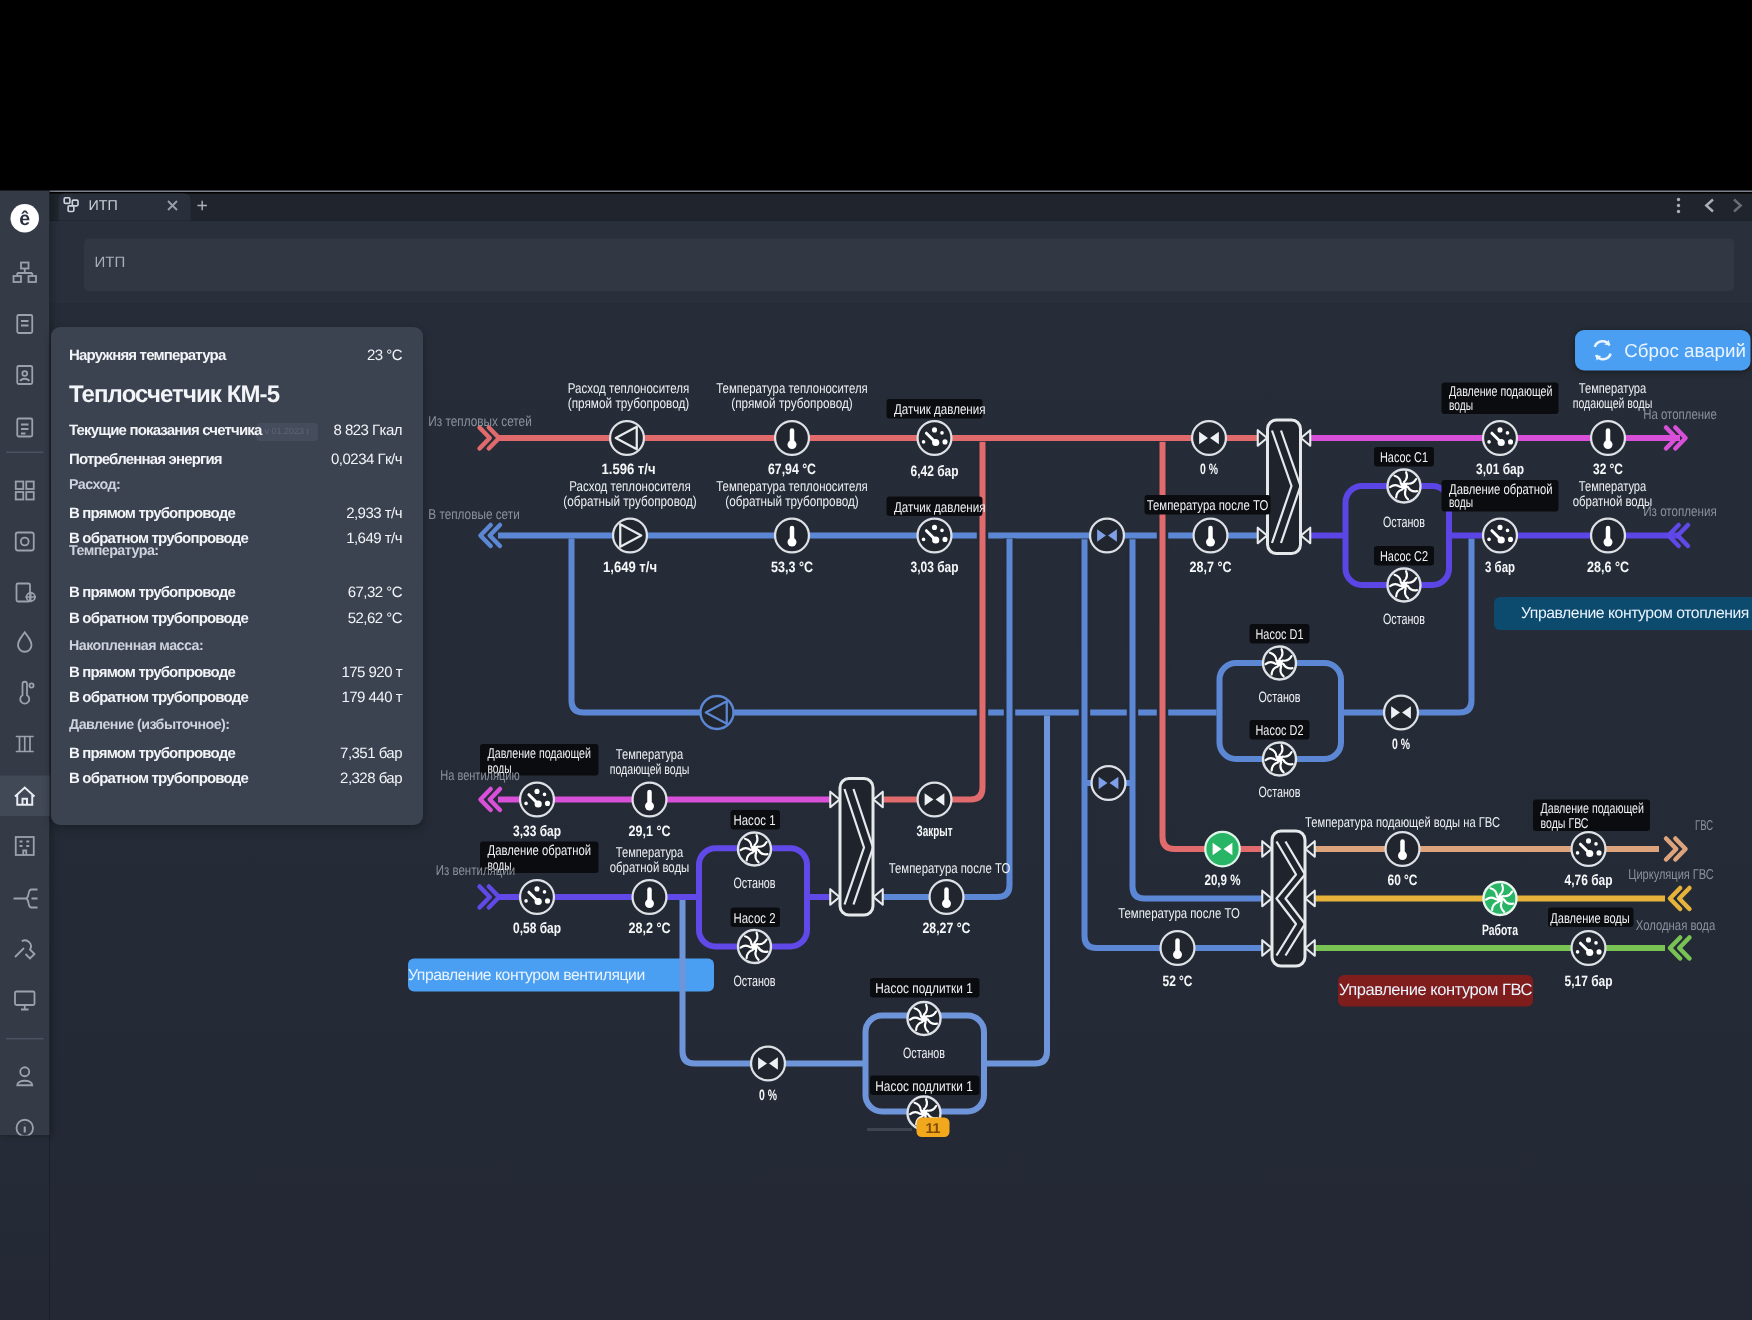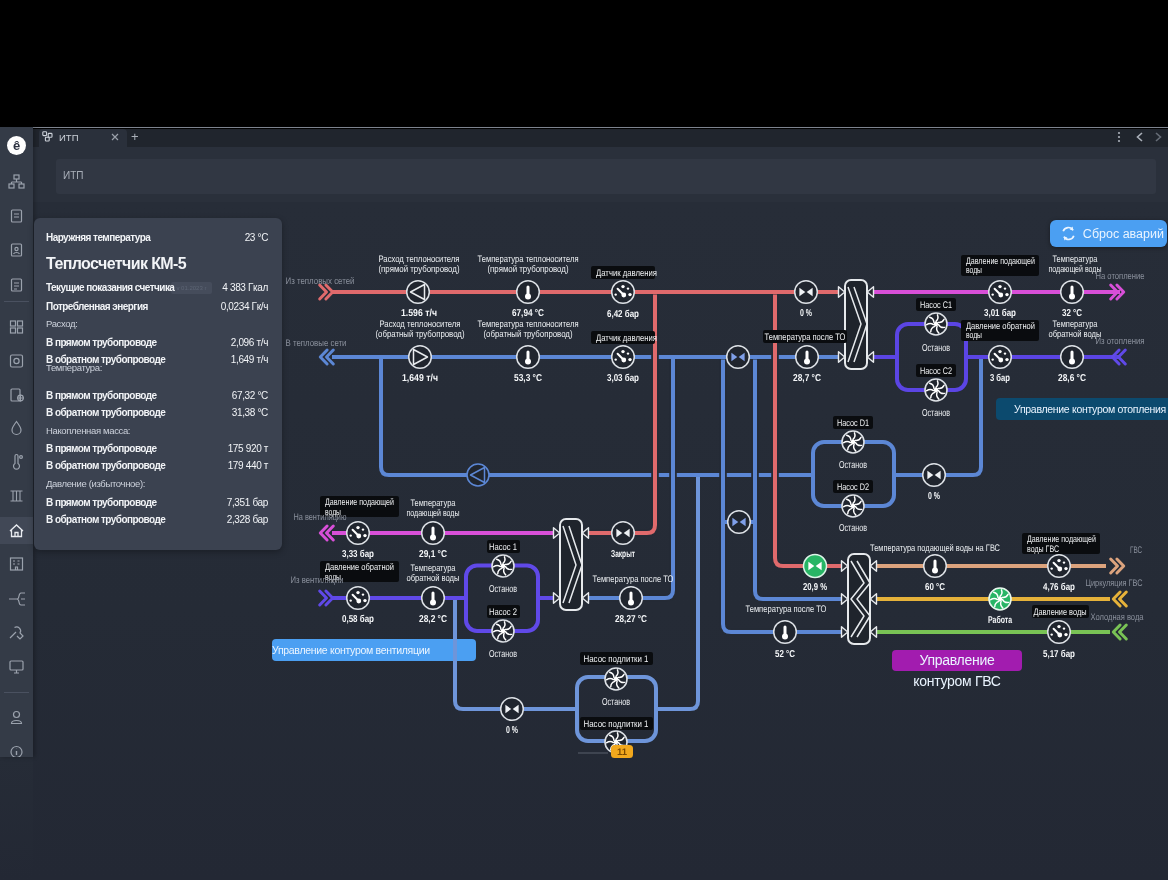--- a/index.html
+++ b/index.html
@@ -112,53 +112,53 @@
       <circle cx="16.5" cy="625" r="5.5"></circle>
         <path d="M16.5 624 v4 M16.5 621.6 v.2" stroke-width="1.4"></path>
     </g>
   </svg>
 
   <div class="abs" style="left:34px;top:218px;width:248px;height:332px;background:#3b4250;border-radius:6px;box-shadow:0 2px 6px rgba(0,0,0,.3);"></div>
   <div id="panelrows" class="abs" style="left:34px;top:218px;width:248px;height:332px;font-size:12px;color:#f2f4f7;">
     <style>
       #panelrows .r{position:absolute;left:12px;width:224px;font-weight:700;font-size:10px;letter-spacing:-0.55px;white-space:nowrap;}
       #panelrows .r b{position:absolute;right:2px;font-weight:400;text-align:right;white-space:nowrap;letter-spacing:-0.35px;}
-      #panelrows .h{position:absolute;left:12px;width:224px;font-weight:400;color:#cdd2dc;font-size:9.5px;letter-spacing:-0.35px;}
+      #panelrows .h{position:absolute;left:12px;width:224px;font-weight:700;color:#cdd2dc;font-size:9.5px;letter-spacing:-0.35px;}
     </style>
     <div class="r" style="top:14px;">Наружняя температура<b>23 °C</b></div>
     <div class="r" style="top:37px;font-size:16px;letter-spacing:-0.6px;">Теплосчетчик КМ-5</div>
     <div class="abs" style="left:137px;top:64px;width:41px;height:12px;background:#454c5b;border-radius:2px;font-size:6px;color:#5d6575;overflow:hidden;line-height:12px;text-align:center;letter-spacing:0;">v 01.2023 г</div>
-    <div class="r" style="top:64px;">Текущие показания счетчика<b>4 383 Гкал</b></div>
+    <div class="r" style="top:64px;">Текущие показания счетчика<b>8 823 Гкал</b></div>
     <div class="r" style="top:83px;">Потребленная энергия<b>0,0234 Гк/ч</b></div>
     <div class="h" style="top:100px;">Расход:</div>
-    <div class="r" style="top:119px;">В прямом трубопроводе<b>2,096 т/ч</b></div>
+    <div class="r" style="top:119px;">В прямом трубопроводе<b>2,933 т/ч</b></div>
     <div class="r" style="top:136px;">В обратном трубопроводе<b>1,649 т/ч</b></div>
     <div class="h" style="top:144px;">Температура:</div>
     <div class="r" style="top:172px;">В прямом трубопроводе<b>67,32 °C</b></div>
-    <div class="r" style="top:189px;">В обратном трубопроводе<b>31,38 °C</b></div>
+    <div class="r" style="top:189px;">В обратном трубопроводе<b>52,62 °C</b></div>
     <div class="h" style="top:207px;">Накопленная масса:</div>
     <div class="r" style="top:225px;">В прямом трубопроводе<b>175 920 т</b></div>
     <div class="r" style="top:242px;">В обратном трубопроводе<b>179 440 т</b></div>
     <div class="h" style="top:260px;">Давление (избыточное):</div>
     <div class="r" style="top:279px;">В прямом трубопроводе<b>7,351 бар</b></div>
     <div class="r" style="top:296px;">В обратном трубопроводе<b>2,328 бар</b></div>
   </div>
 
   <div class="abs" style="left:1050px;top:220px;width:117px;height:27px;background:#4b9ff2;border-radius:6px;box-shadow:0 1px 4px rgba(0,0,0,.4);"></div>
   <svg class="abs" style="left:1060px;top:225px" width="17" height="17" viewBox="0 0 17 17">
     <path d="M3.2 6.2 A5.4 5.4 0 0 1 13 5.2" fill="none" stroke="#eaf4ff" stroke-width="1.7"></path>
     <path d="M13.8 10.8 A5.4 5.4 0 0 1 4 11.8" fill="none" stroke="#eaf4ff" stroke-width="1.7"></path>
     <path d="M12.6 1.6 L13.3 5.4 L9.6 4.6 Z" fill="#eaf4ff"></path>
     <path d="M4.4 15.4 L3.7 11.6 L7.4 12.4 Z" fill="#eaf4ff"></path>
   </svg>
   <div class="abs" style="left:1080px;top:227px;width:84px;text-align:right;font-size:12.5px;color:#eaf4ff;">Сброс аварий</div>
 
   <div class="abs" style="left:996px;top:398px;width:188px;height:22px;background:#0c4a6e;border-radius:4px;color:#eaf4ff;font-size:10.5px;letter-spacing:-0.3px;line-height:22px;text-align:center;">Управление контуром отопления</div>
   <div class="abs" style="left:272px;top:639px;width:204px;height:22px;background:#4b9ff2;border-radius:4px;color:#eaf4ff;font-size:10.5px;letter-spacing:-0.3px;line-height:22px;text-align:left;">Управление контуром вентиляции</div>
-  <div class="abs" style="left:892px;top:650px;width:130px;height:21px;background:#a21caf;border-radius:4px;color:#eaf4ff;font-size:14px;letter-spacing:-0.3px;line-height:21px;text-align:center;">Управление контуром ГВС</div>
+  <div class="abs" style="left:892px;top:650px;width:130px;height:21px;background:#7f1d1d;border-radius:4px;color:#eaf4ff;font-size:11px;letter-spacing:-0.3px;line-height:21px;text-align:center;">Управление контуром ГВС</div>
 
   <svg id="diagram" class="abs" style="left:0;top:0" width="1168" height="880" viewBox="0 0 1168 880">
 <defs>
 <g id="circ">
           <circle r="11.3" fill="#20252e" stroke="#dde1e6" stroke-width="1.5"></circle>
         </g>
 <g id="tie">
           <path d="M-6.6,-4.2 L-0.7,0 L-6.6,4.2 Z" stroke="none"></path>
           <path d="M6.6,-4.2 L0.7,0 L6.6,4.2 Z" stroke="none"></path>
         </g>

